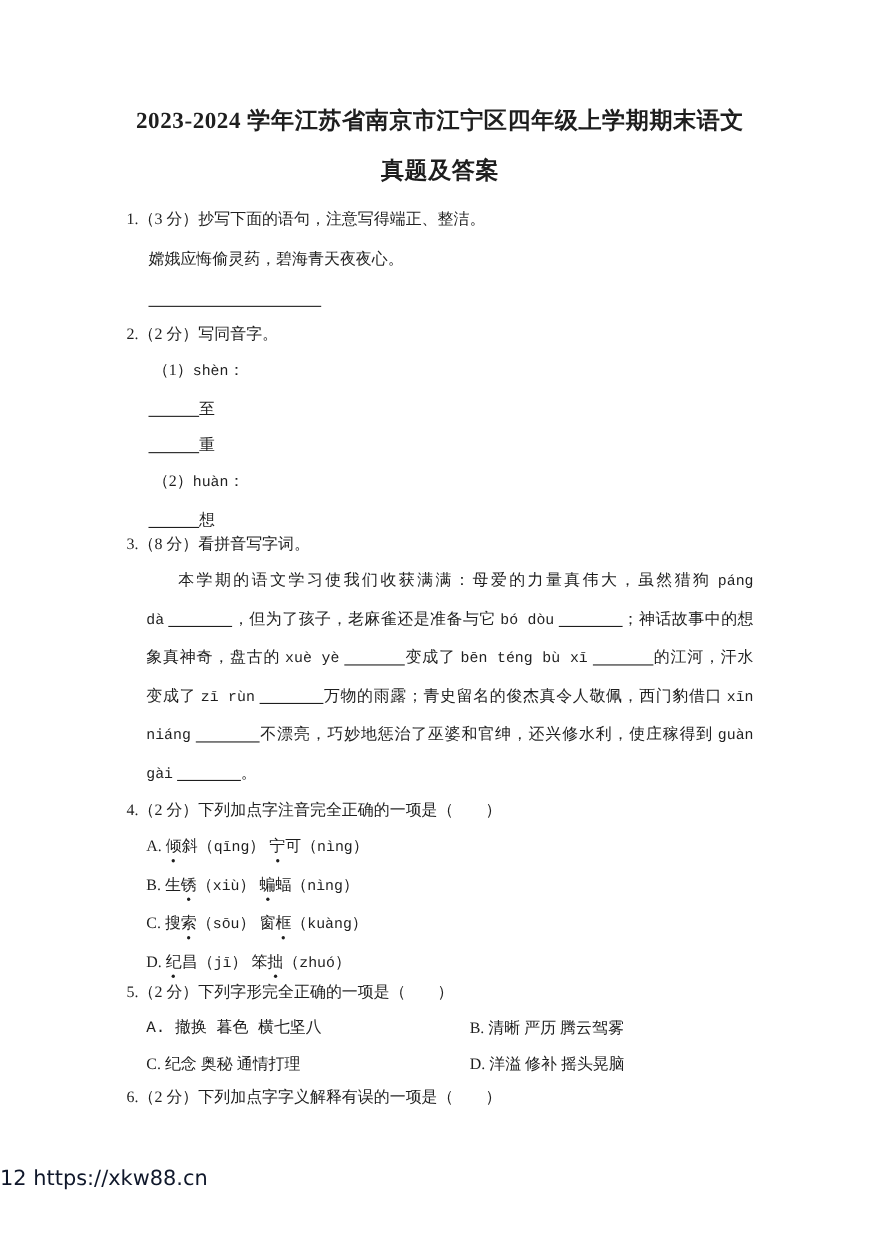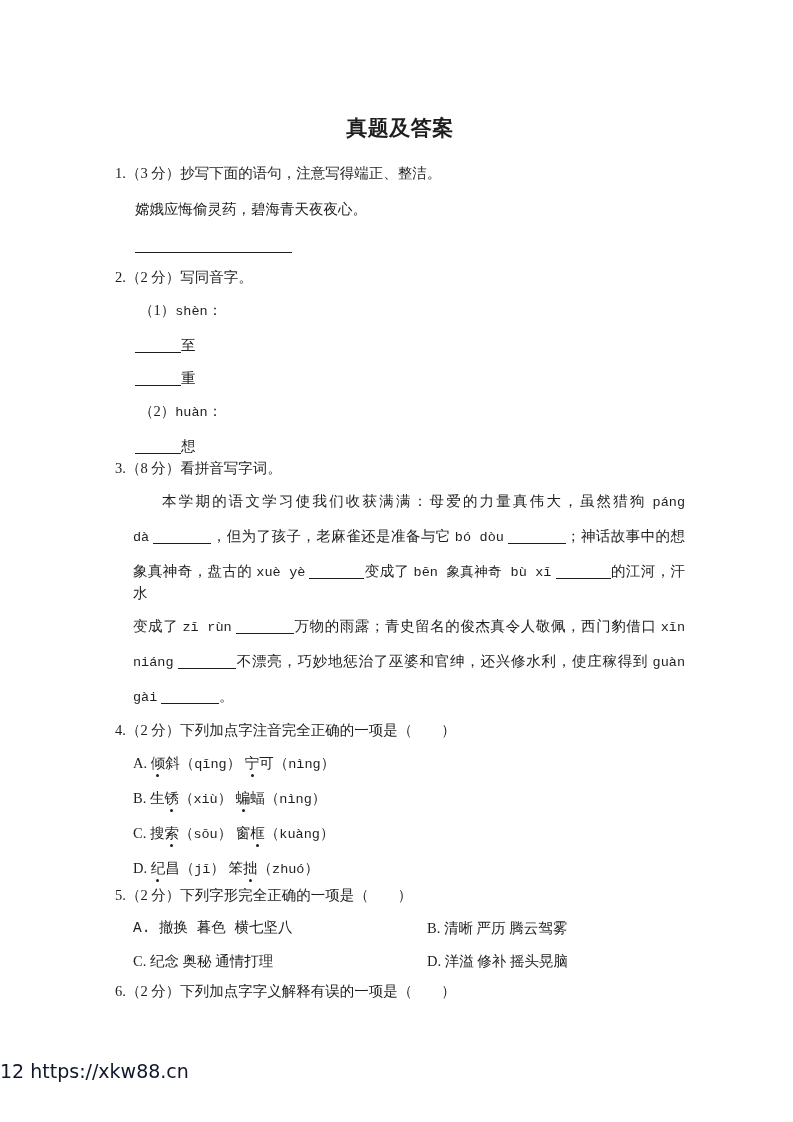--- a/index.html
+++ b/index.html
@@ -78,40 +78,41 @@
     font-family: "DejaVu Sans", "Liberation Sans", sans-serif;
     font-size: 19px;
     color: #0f172a;
   }
 </style>
 </head>
 <body>
 
 <div class="page">
   <div class="content">
+    <div class="title title-1">2023-2024 学年江苏省南京市江宁区四年级上学期期末语文</div>
     <div class="title title-2">真题及答案</div>
     <div class="questions" id="questions">
         <div class="question">
           <div class="line head q1head"><span>1.（3 分）抄写下面的语句，注意写得端正、整洁。</span></div>
           <div class="line sub" style="margin-top: 16px;"><span>嫦娥应悔偷灵药，碧海青天夜夜心。</span></div>
           <div class="line sub" style="margin-top: 16px;"><span class="blank" style="width: 157px;"></span></div>
         </div>
         <div class="question">
           <div class="line head" style="margin-top: 12px;"><span>2.（2 分）写同音字。</span></div>
           <div class="line sub2"><span>（1）</span><span class="pinyin">shèn</span><span>：</span></div>
           <div class="line sub"><span class="blank" style="width: 46px;"></span><span>至</span></div>
           <div class="line sub"><span class="blank" style="width: 46px;"></span><span>重</span></div>
           <div class="line sub2"><span>（2）</span><span class="pinyin">huàn</span><span>：</span></div>
           <div class="line sub"><span class="blank" style="width: 46px;"></span><span>想</span></div>
         </div>
         <div class="question">
           <div class="line head" style="margin-top: 2px;"><span>3.（8 分）看拼音写字词。</span></div>
           <div class="line just ind"><span>本学期的语文学习使我们收获满满：母爱的力量真伟大，虽然猎狗 </span><span class="pinyin">páng</span></div>
           <div class="line just"><span class="pinyin">dà</span><span> </span><span class="blank" style="width: 58px;"></span><span>，但为了孩子，老麻雀还是准备与它 </span><span class="pinyin">bó dòu</span><span> </span><span class="blank" style="width: 58px;"></span><span>；神话故事中的想</span></div>
-          <div class="line just"><span>象真神奇，盘古的 </span><span class="pinyin">xuè yè</span><span> </span><span class="blank" style="width: 55px;"></span><span>变成了 </span><span class="pinyin">bēn 象真神奇 bù xī</span><span> </span><span class="blank" style="width: 55px;"></span><span>的江河，汗水</span></div>
+          <div class="line just"><span>象真神奇，盘古的 </span><span class="pinyin">xuè yè</span><span> </span><span class="blank" style="width: 55px;"></span><span>变成了 </span><span class="pinyin">bēn téng bù xī</span><span> </span><span class="blank" style="width: 55px;"></span><span>的江河，汗水</span></div>
           <div class="line just"><span>变成了 </span><span class="pinyin">zī rùn</span><span> </span><span class="blank" style="width: 58px;"></span><span>万物的雨露；青史留名的俊杰真令人敬佩，西门豹借口 </span><span class="pinyin">xīn</span></div>
           <div class="line just"><span class="pinyin">niáng</span><span> </span><span class="blank" style="width: 58px;"></span><span>不漂亮，巧妙地惩治了巫婆和官绅，还兴修水利，使庄稼得到 </span><span class="pinyin">guàn</span></div>
           <div class="line opt"><span class="pinyin">gài</span><span> </span><span class="blank" style="width: 58px;"></span><span>。</span></div>
         </div>
         <div class="question">
           <div class="line head" style="margin-top: 12px;"><span>4.（2 分）下列加点字注音完全正确的一项是（　　）</span></div>
           <div class="line opt"><span>A. </span><span class="emph">倾</span><span>斜（</span><span class="pinyin">qīng</span><span>） </span><span class="emph">宁</span><span>可（</span><span class="pinyin">nìng</span><span>）</span></div>
           <div class="line opt"><span>B. 生</span><span class="emph">锈</span><span>（</span><span class="pinyin">xiù</span><span>） </span><span class="emph">蝙</span><span>蝠（</span><span class="pinyin">nìng</span><span>）</span></div>
           <div class="line opt"><span>C. 搜</span><span class="emph">索</span><span>（</span><span class="pinyin">sōu</span><span>） 窗</span><span class="emph">框</span><span>（</span><span class="pinyin">kuàng</span><span>）</span></div>
           <div class="line opt"><span>D. </span><span class="emph">纪</span><span>昌（</span><span class="pinyin">jī</span><span>） 笨</span><span class="emph">拙</span><span>（</span><span class="pinyin">zhuó</span><span>）</span></div>

